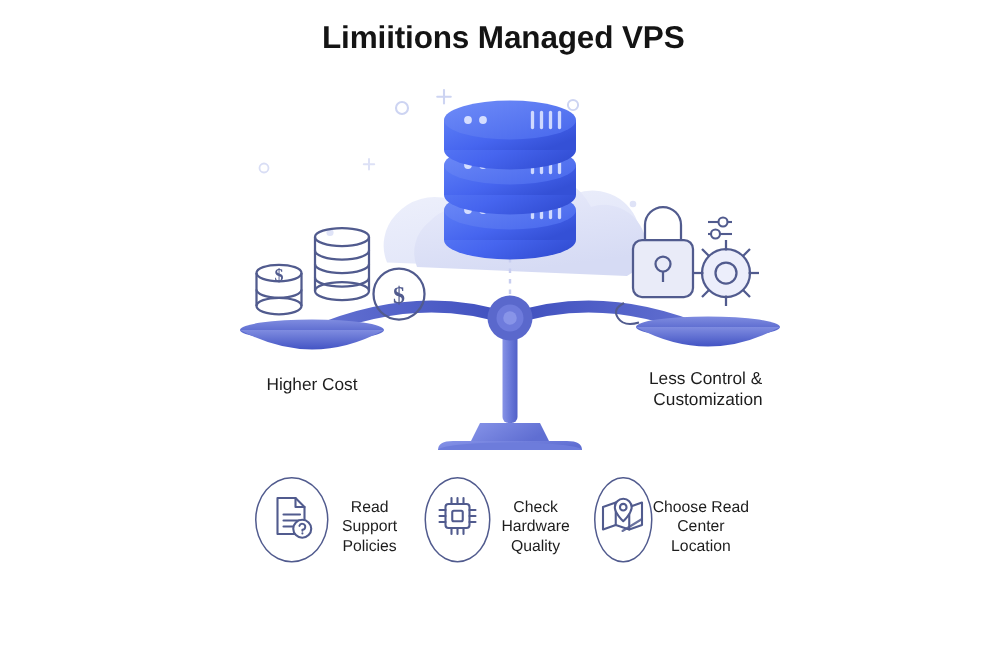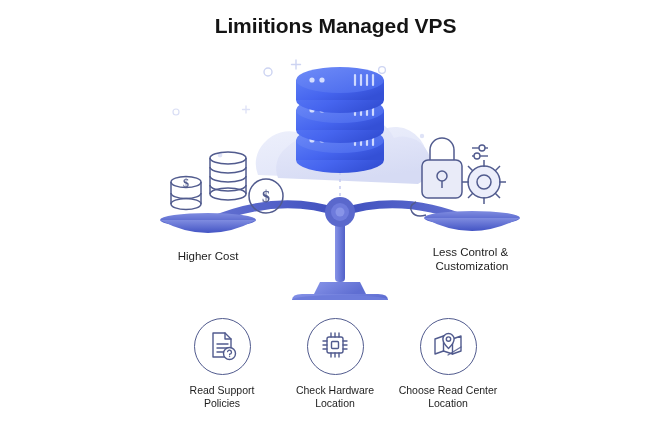--- a/index.html
+++ b/index.html
@@ -49,21 +49,21 @@
     position: absolute;
     left: 170px;
     top: 318px;
     width: 330px;
     display: flex;
     justify-content: space-between;
   }
   .feature {
     width: 104px;
     display: flex;
-    flex-direction: column;
+    flex-direction: row;
     align-items: center;
   }
   .feature-circle {
     width: 57px;
     height: 57px;
     border-radius: 50%;
     border: 1.3px solid #515b8e;
     display: flex;
     align-items: center;
     justify-content: center;
@@ -303,21 +303,21 @@
             <rect x="8" y="8" width="16" height="16" rx="2"></rect>
             <rect x="12.5" y="12.5" width="7" height="7" rx="1"></rect>
             <path d="M12 8 v-4 M16 8 v-4 M20 8 v-4"></path>
             <path d="M12 24 v4 M16 24 v4 M20 24 v4"></path>
             <path d="M8 12 h-4 M8 16 h-4 M8 20 h-4"></path>
             <path d="M24 12 h4 M24 16 h4 M24 20 h4"></path>
           </svg>
         </span>
       </div>
       <div class="feature-label">Check Hardware
-Location</div>
+Quality</div>
     </div>
 
     <div class="feature">
       <div class="feature-circle">
         <span>
           <svg width="32" height="32" viewBox="0 0 32 32" fill="none" stroke="#515b8e" stroke-width="1.4" stroke-linecap="round" stroke-linejoin="round">
             <path d="M3 10 l8.5 -3 l9 3 l8.5 -3 v15 l-8.5 3 l-9 -3 l-8.5 3 z"></path>
             <path d="M11.5 7 v15 M20.5 10 v15"></path>
             <path d="M16 26 l13 -8" opacity="0.85"></path>
             <path d="M16.5 4.5 a5.6 5.6 0 0 1 5.6 5.6 c0 4.2 -5.6 9.4 -5.6 9.4 s-5.6 -5.2 -5.6 -9.4 a5.6 5.6 0 0 1 5.6 -5.6 z" fill="#ffffff"></path>

